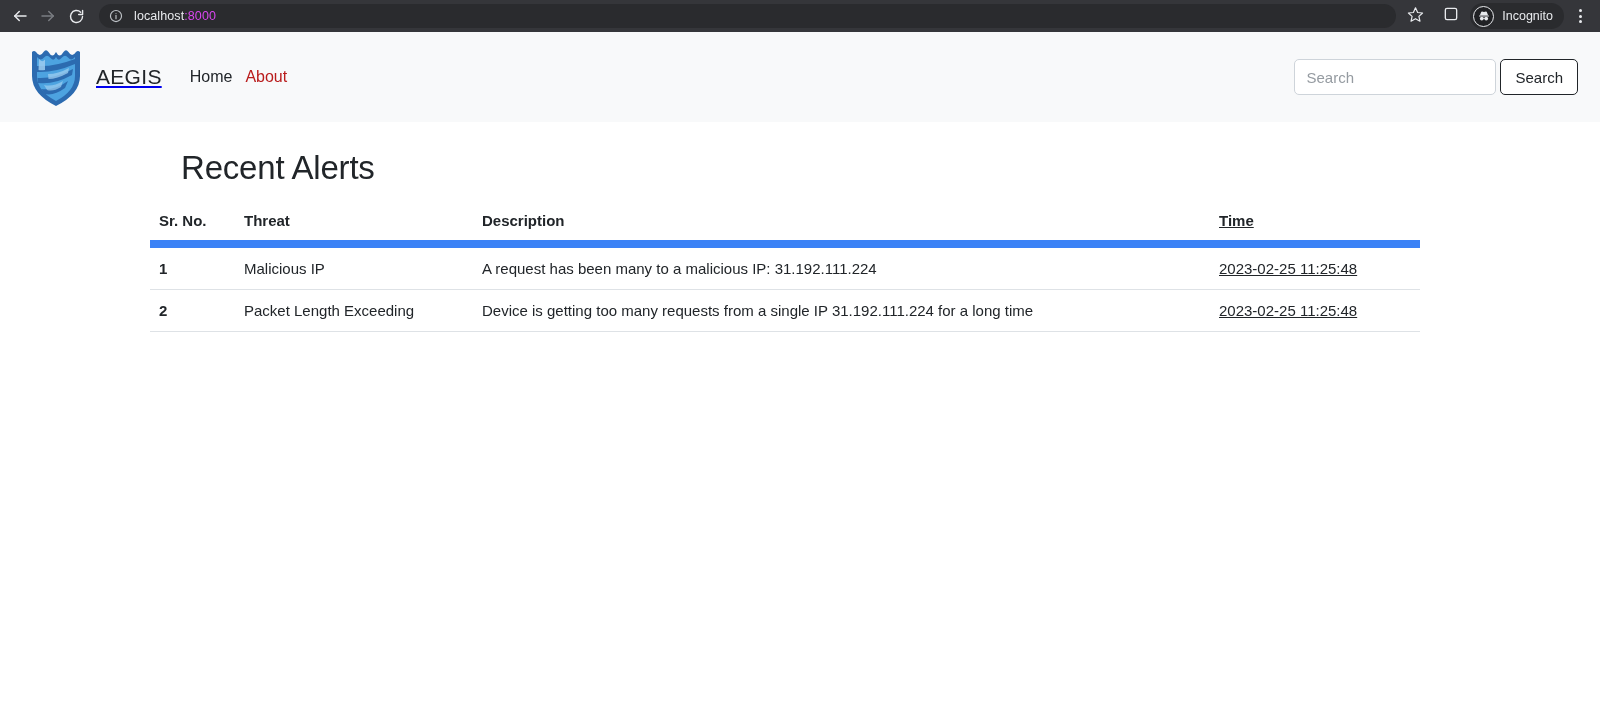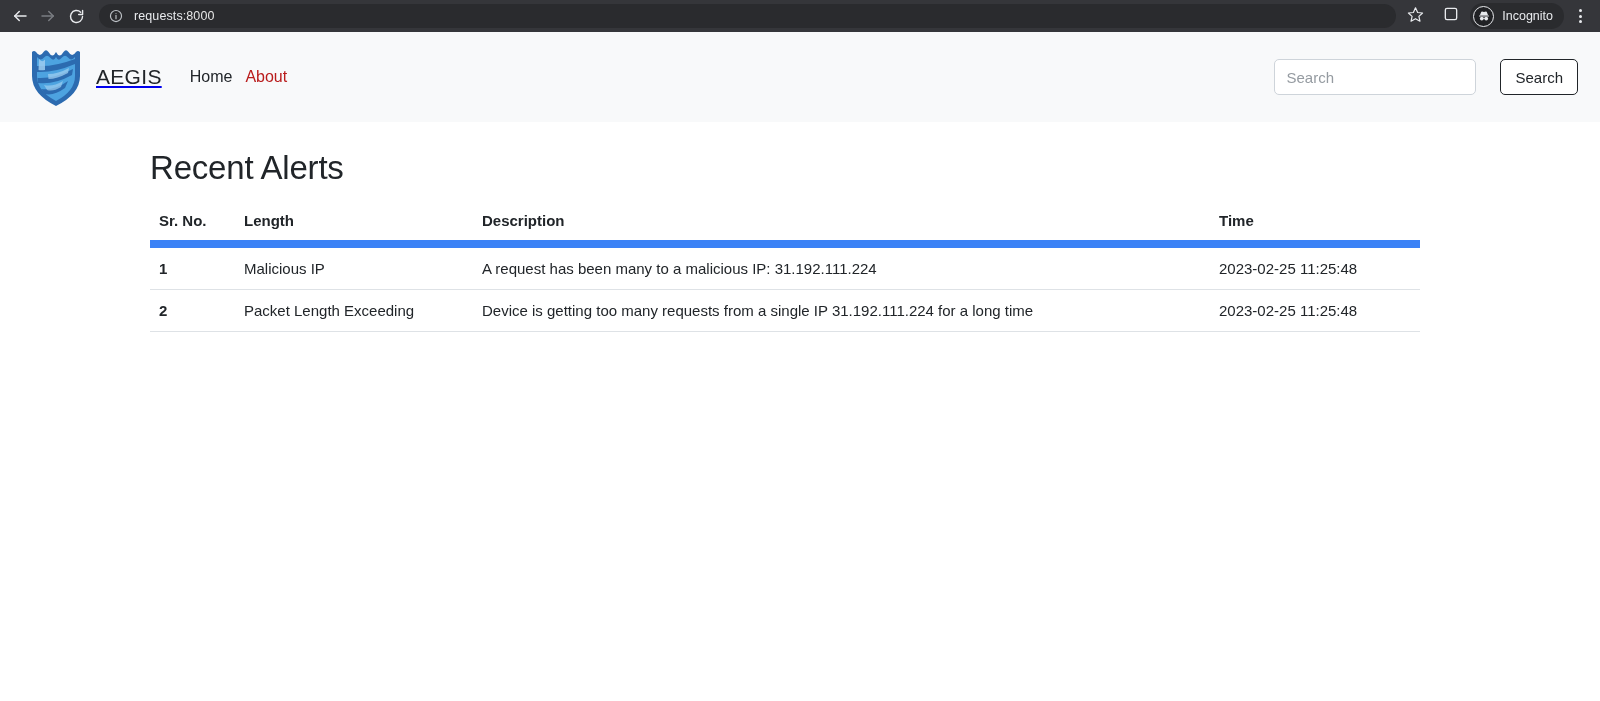--- a/index.html
+++ b/index.html
@@ -49,21 +49,21 @@
     flex: 0 0 auto;
     margin-right: 11px;
   }
   .omnibox-url {
     font-size: 12.5px;
     color: #e8eaed;
     white-space: nowrap;
     overflow: hidden;
     letter-spacing: 0.1px;
   }
-  .omnibox-url .port { color: #e5e5e5; }
+  .omnibox-url .port { color: #d946ef; }
 
   .star-btn {
     width: 26px;
     height: 26px;
     display: flex;
     align-items: center;
     justify-content: center;
     flex: 0 0 auto;
     margin-right: 10px;
   }
@@ -164,21 +164,21 @@
     text-decoration: none;
     font-weight: 400;
   }
   .nav-link.muted { color: #b91c1c; }
 
   .nav-spacer { flex: 1 1 auto; }
 
   .search-form {
     display: flex;
     align-items: flex-end;
-    gap: 24px;
+    gap: 4px;
     flex: 0 0 auto;
   }
   .search-input {
     width: 202px;
     height: 36px;
     border: 1px solid #ced4da;
     border-radius: 5px;
     padding: 0 11px;
     font-size: 15px;
     color: #212529;
@@ -202,20 +202,21 @@
 
   .container {
     padding: 27px 180px 0 150px;
   }
   .page-title {
     font-size: 33px;
     font-weight: 400;
     color: #212529;
     letter-spacing: -0.2px;
     margin-bottom: 25px;
+    margin-left: 31px;
   }
 
   .alerts-table {
     width: 100%;
     border-collapse: collapse;
     font-size: 15px;
     color: #212529;
   }
   .alerts-table thead th {
     text-align: left;
@@ -230,21 +231,21 @@
     padding: 12px 0 12px 9px;
     border-bottom: 1px solid #dee2e6;
     font-weight: 400;
     vertical-align: middle;
   }
   .alerts-table tbody th { font-weight: 700; }
 
   .col-sr   { width: 85px; }
   .col-threat { width: 238px; }
   .col-desc { width: auto; }
-  .col-time { width: 210px; }
+  .col-time { width: 210px; text-decoration: underline; }
 </style>
 </head>
 <body>
 
 <div class="browser-toolbar">
 
   <div class="nav-btn">
     <span>
       <svg width="18" height="18" viewBox="0 0 24 24" fill="none" stroke="#e8eaed" stroke-width="2" stroke-linecap="round" stroke-linejoin="round">
         <line x1="20" y1="12" x2="5" y2="12"></line>
@@ -272,21 +273,21 @@
   </div>
 
   <div class="omnibox">
     <span class="omnibox-info">
       <svg width="14" height="14" viewBox="0 0 24 24" fill="none" stroke="#bdc1c6" stroke-width="2" stroke-linecap="round">
         <circle cx="12" cy="12" r="9.5"></circle>
         <line x1="12" y1="11" x2="12" y2="16.5"></line>
         <circle cx="12" cy="7.6" r="0.9" fill="#bdc1c6" stroke="none"></circle>
       </svg>
     </span>
-    <span class="omnibox-url"><span>requests</span><span class="port">:8000</span></span>
+    <span class="omnibox-url"><span>localhost</span><span class="port">:8000</span></span>
   </div>
 
   <div class="star-btn">
     <span>
       <svg width="17" height="17" viewBox="0 0 24 24" fill="none" stroke="#e8eaed" stroke-width="1.7" stroke-linejoin="round">
         <polygon points="12,2.6 15,9.2 22,9.9 16.8,14.6 18.3,21.4 12,17.9 5.7,21.4 7.2,14.6 2,9.9 9,9.2"></polygon>
       </svg>
     </span>
   </div>
 
@@ -351,21 +352,21 @@
     </div>
   </div>
 
   <div class="container">
     <h1 class="page-title">Recent Alerts</h1>
 
     <table class="alerts-table">
       <thead>
         <tr>
           <th class="col-sr">Sr. No.</th>
-          <th class="col-threat">Length</th>
+          <th class="col-threat">Threat</th>
           <th class="col-desc">Description</th>
           <th class="col-time">Time</th>
         </tr>
       </thead>
       <tbody>
         <tr>
           <th class="col-sr">1</th>
           <td class="col-threat">Malicious IP</td>
           <td class="col-desc">A request has been many to a malicious IP: 31.192.111.224</td>
           <td class="col-time">2023-02-25 11:25:48</td>

